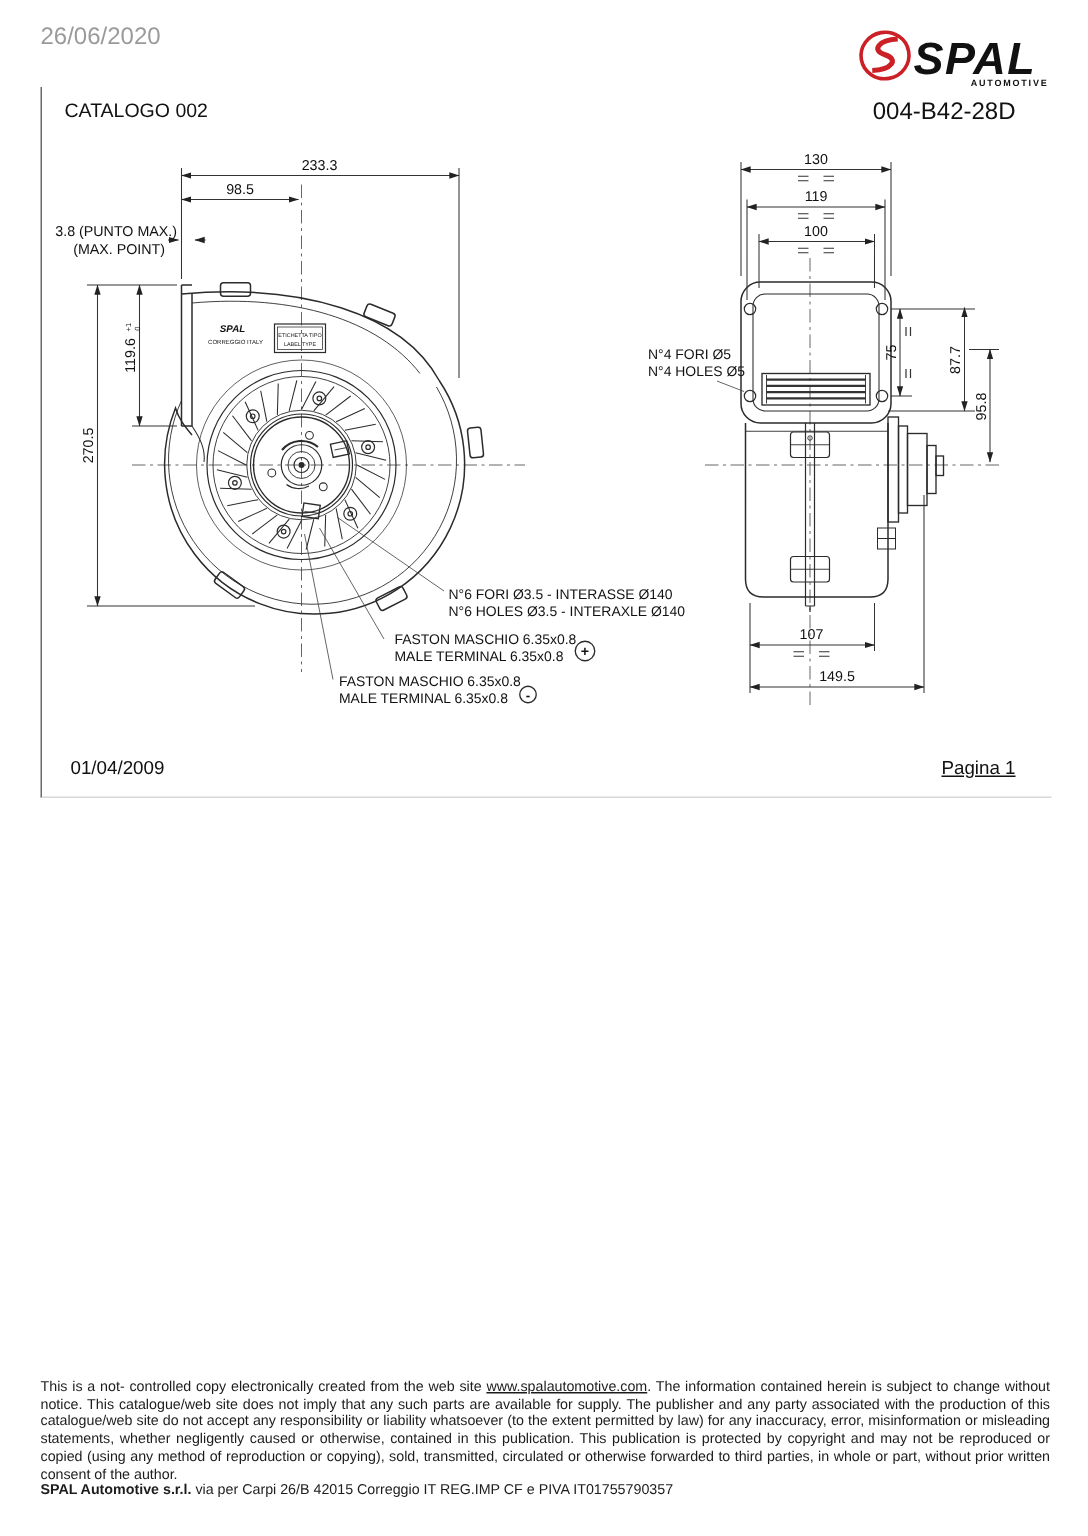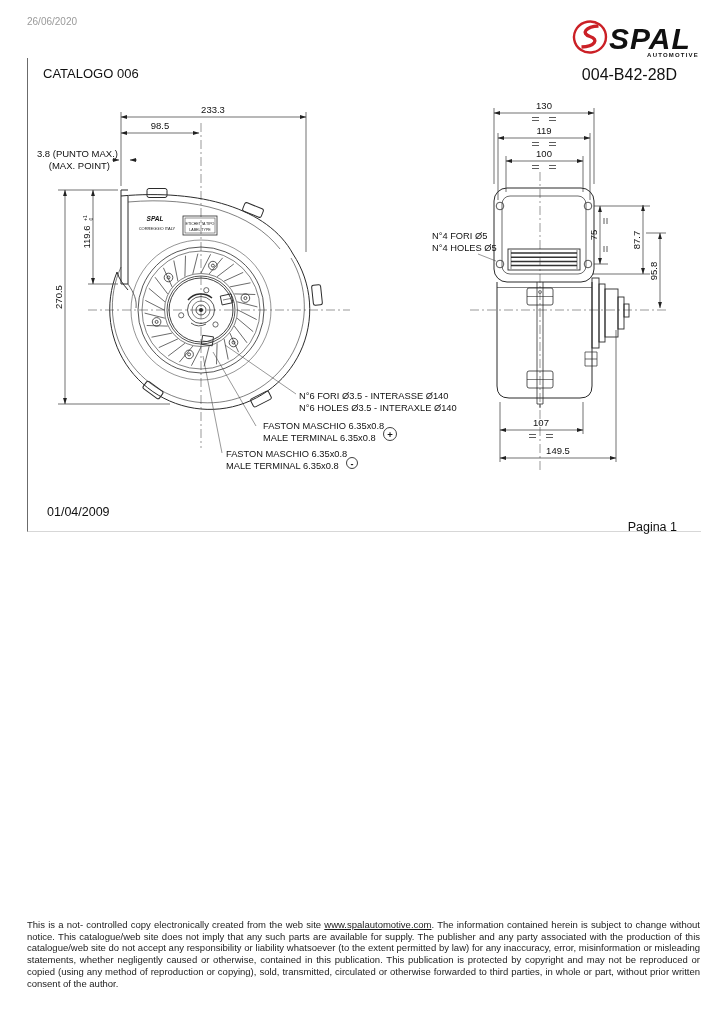--- a/index.html
+++ b/index.html
@@ -1,25 +1,25 @@
 <!DOCTYPE html>
 <html><head>
 <meta charset="utf-8">
 <style>
   html,body{margin:0;padding:0;background:#ffffff;}
   .page{position:relative;width:725px;height:1024px;background:#fff;overflow:hidden;
         font-family:"Liberation Sans", sans-serif;color:#111;}
-  .print-date{position:absolute;left:27px;top:16px;font-size:10px;color:#9a9a9a;}
+  .print-date{position:absolute;left:27px;top:16px;font-size:16px;color:#9a9a9a;}
   .logo{position:absolute;top:13px;right:24px;}
   .frame{position:absolute;left:27px;top:58px;width:673px;height:473px;
          border-left:1px solid #6b6b6b;border-bottom:1px solid #d7d7d7;}
   .catalog{position:absolute;left:43px;top:66px;font-size:13px;}
   .partnum{position:absolute;right:48px;top:66px;font-size:16px;}
   .docdate{position:absolute;left:47px;top:505px;font-size:12.5px;}
-  .pagenum{position:absolute;right:48px;top:520px;font-size:12.5px;}
+  .pagenum{position:absolute;right:48px;top:505px;font-size:12.5px;text-decoration:underline;}
   .drawing{position:absolute;left:27px;top:85px;}
   .disclaimer{position:absolute;left:27px;top:919px;width:673px;font-size:9.5px;
               line-height:11.7px;text-align:justify;color:#1c1c1c;}
   .disclaimer a{color:#1c1c1c;text-decoration:underline;}
   .company{position:absolute;left:27px;top:988px;font-size:9.5px;color:#1c1c1c;}
   .company b{font-weight:bold;}
   svg text{font-family:"Liberation Sans", sans-serif;fill:#111;}
 </style>
 </head>
 <body>
@@ -34,21 +34,21 @@
         <ellipse cx="19" cy="24" rx="16" ry="15.5" stroke-width="2.4" transform="rotate(-10 19 24)"></ellipse>
         <path d="M27.5 13 C 15 13.5 9.5 20.5 19 23.5 C 28.5 26.5 23.5 33.5 10.5 34" stroke-width="3.4"></path>
       </g>
       <text x="38" y="36" font-size="30" font-weight="bold" font-style="italic" fill="#cb2026" letter-spacing="1">SPAL</text>
       <text x="128" y="44" text-anchor="end" font-size="6" font-weight="bold" fill="#cb2026" letter-spacing="1.2">AUTOMOTIVE</text>
     </svg>
   </div>
 
   <div class="frame"></div>
 
-  <div class="catalog">CATALOGO 006</div>
+  <div class="catalog">CATALOGO 002</div>
   <div class="partnum">004-B42-28D</div>
 
   <svg class="drawing" width="673" height="400" viewBox="27 85 673 400">
     <defs>
       <marker id="arr" viewBox="0 0 10 10" refX="9.2" refY="5" markerWidth="10" markerHeight="10" orient="auto-start-reverse">
         <path d="M0 2 L9.6 5 L0 8 z" fill="#222"></path>
       </marker>
     </defs>
 
     <g stroke="#2b2b2b" fill="none" stroke-width="1">
@@ -297,14 +297,15 @@
         </g>
       </g>
     </g>
   </svg>
 
   <div class="docdate">01/04/2009</div>
   <div class="pagenum">Pagina 1</div>
 
   <div class="disclaimer"><span>This is a not- controlled copy electronically created from the web site </span><a href="#">www.spalautomotive.com</a><span>. The information contained herein is subject to change without notice. This catalogue/web site does not imply that any such parts are available for supply. The publisher and any party associated with the production of this catalogue/web site do not accept any responsibility or liability whatsoever (to the extent permitted by law) for any inaccuracy, error, misinformation or misleading statements, whether negligently caused or otherwise, contained in this publication. This publication is protected by copyright and may not be reproduced or copied (using any method of reproduction or copying), sold, transmitted, circulated or otherwise forwarded to third parties, in whole or part, without prior written consent of the author.</span></div>
 
+  <div class="company"><b>SPAL Automotive s.r.l.</b><span> via per Carpi 26/B 42015 Correggio IT  REG.IMP CF e PIVA  IT01755790357</span></div>
 
 </div>
 
 </body></html>

